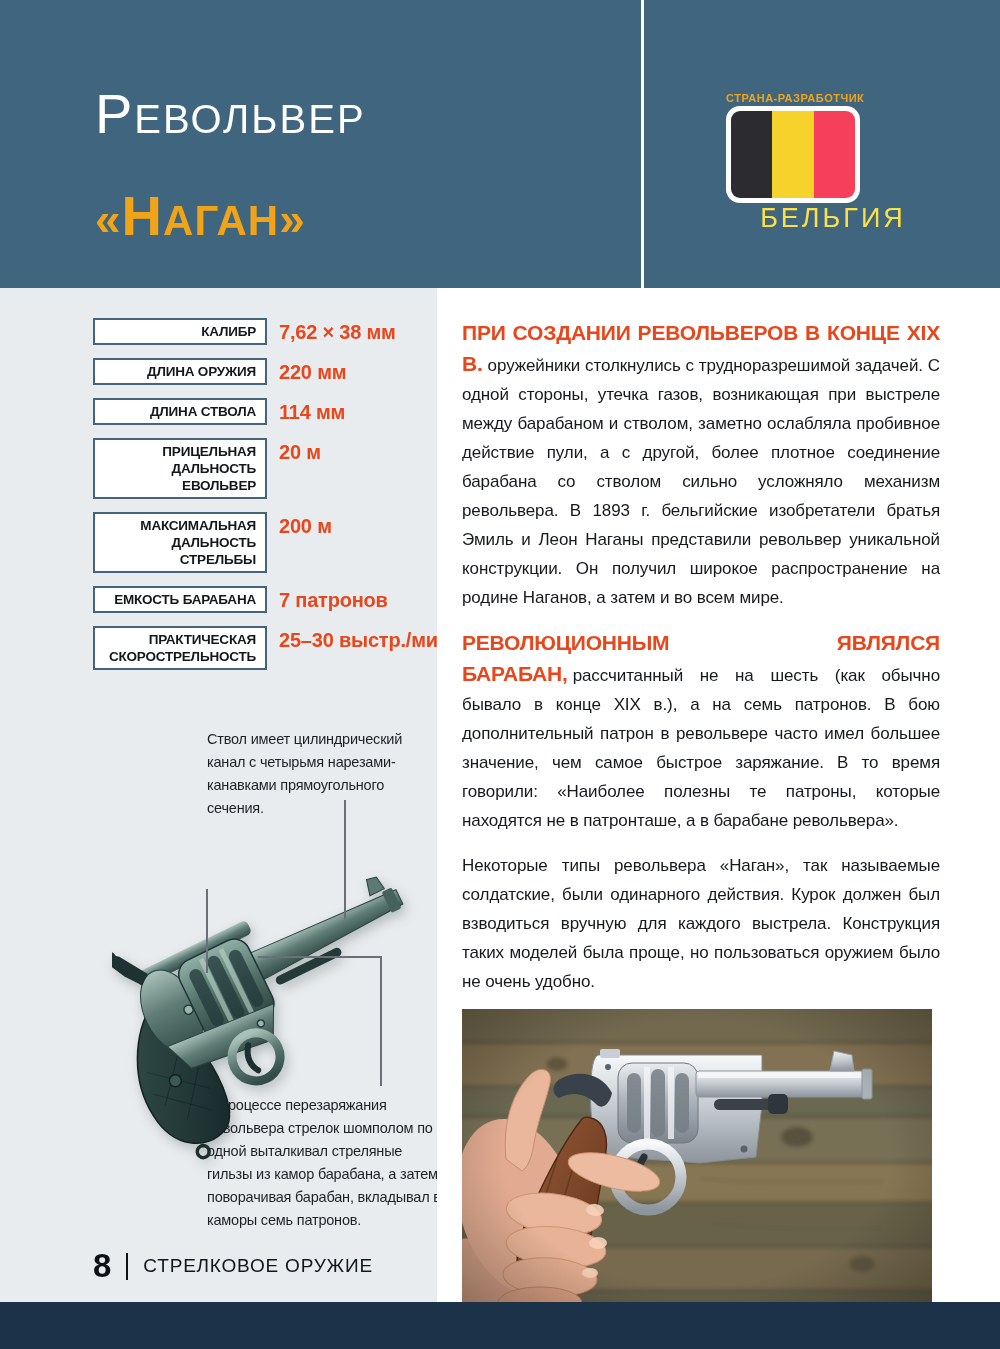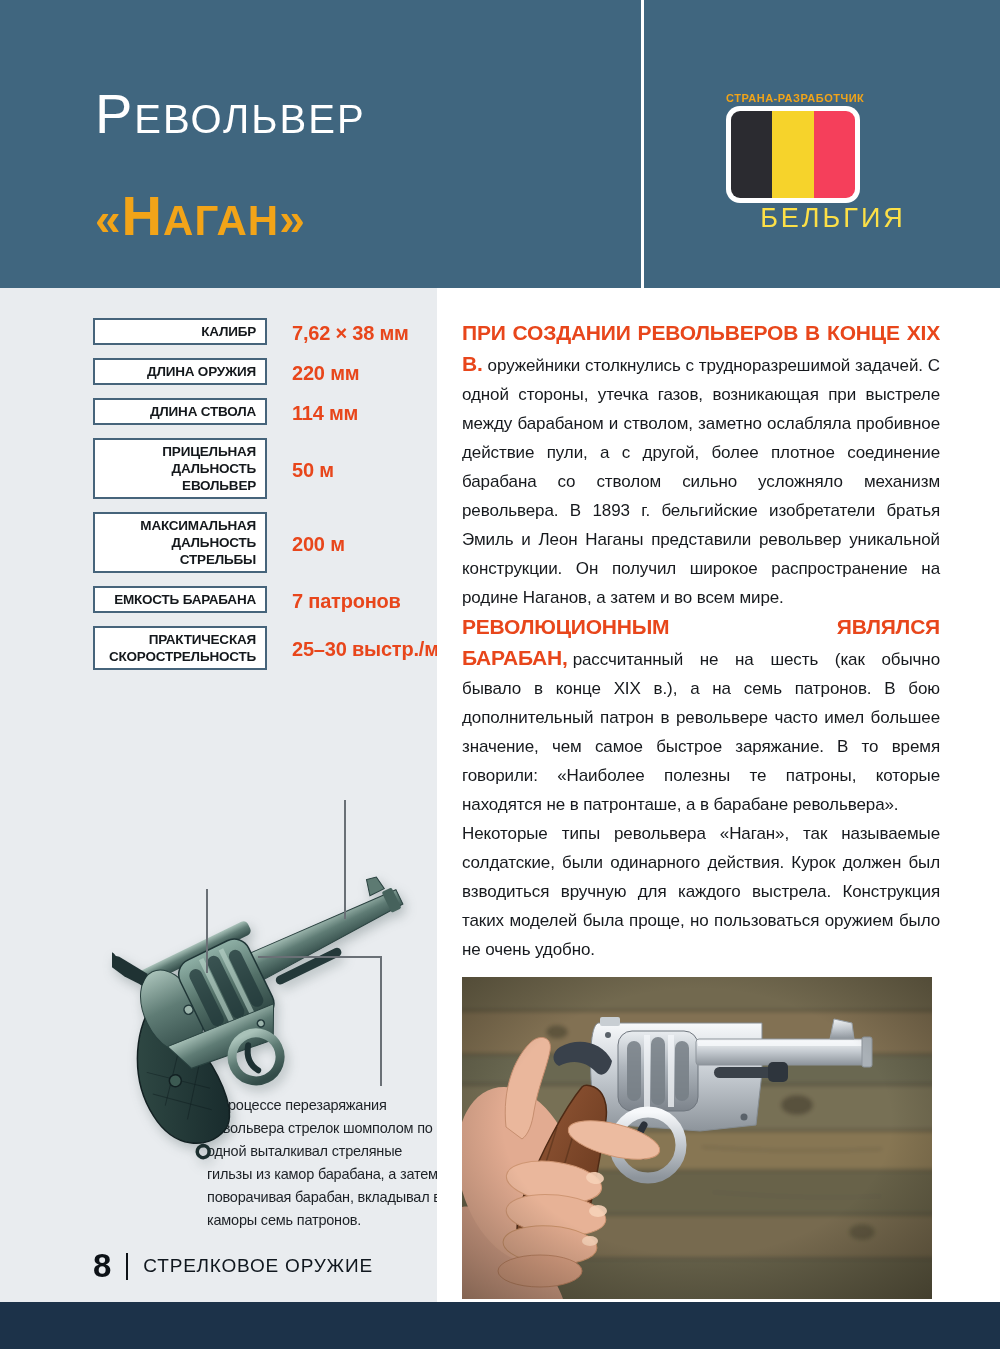--- a/index.html
+++ b/index.html
@@ -25,21 +25,21 @@
   .flag .stripe:last-child  { border-radius:0 9px 9px 0; }
   .country-name { position:absolute; left:716px; top:203px; width:154px; text-align:center; font-size:27px; letter-spacing:3px; color:#fde047; font-weight:400;margin-left:40px; }
 
   
   .left-col  { position:absolute; left:0; top:288px; width:437px; height:1014px; background:var(--page-gray); }
   .right-col { position:absolute; left:437px; top:288px; width:563px; height:1310px; background:#ffffff; padding:30px 60px 0 25px; overflow:hidden; }
   .bottom-bar { position:absolute; left:0; top:1302px; width:1000px; height:47px; background:var(--navy); }
 
   
   .spec-table { position:absolute; left:93px; top:30px; display:flex; flex-direction:column; gap:13px; }
-  .spec-row { display:flex; align-items:center; gap:25px; }
+  .spec-row { display:flex; align-items:flex-start; gap:12px; }
   .spec-box { width:174px; min-height:27px; border:2px solid var(--spec-border); background:#ffffff;
               display:flex; align-items:center; justify-content:flex-end; text-align:right;
               padding:3px 9px 3px 5px; font-size:13.5px; line-height:17px; font-weight:700;
               color:#14181c; white-space:pre-line; letter-spacing:-0.2px; }
   .spec-value { font-size:20px; font-weight:700; color:var(--accent-red); padding-top:3px; white-space:nowrap; letter-spacing:-0.2px; }
 
   
   .ann { position:absolute; font-size:14.5px; line-height:23px; color:#1d2126; letter-spacing:-0.2px; }
   .ann-barrel { left:207px; top:440px; width:215px; }
   .ann-gate   { left:93px;  top:524px; width:180px; }
@@ -47,21 +47,21 @@
   .leader { position:absolute; background:#6a7076; z-index:5; }
   .lineA  { left:344px; top:512px; width:2px; height:119px; }
   .lineB  { left:206px; top:601px; width:2px; height:84px; }
   .lineCh { left:258px; top:668px; width:123px; height:2px; }
   .lineCv { left:380px; top:668px; width:2px;  height:130px; }
 
   .gun-old { position:absolute; left:112px; top:545px; width:330px; height:330px; filter:drop-shadow(3px 5px 6px rgba(40,60,60,.28)); }
 
   
   .para { font-size:17px; line-height:29px; text-align:justify; color:#16191d; letter-spacing:-0.1px; }
-  .para + .para { margin-top:0; }
+  .para + .para { margin-top:16px; }
   .gap-top { margin-top:17px; }
   .inline-heading { font-size:21px; font-weight:700; color:var(--accent-red); letter-spacing:-0.2px; padding-right:5px; }
   .photo { display:block; margin-top:13px; width:470px; height:322px; }
 
   
   .footer { position:absolute; left:93px; top:1246px; height:40px; display:flex; align-items:center; gap:15px; }
   .pagenum { font-size:33px; font-weight:800; color:#0d1217; }
   .fdiv { display:inline-block; width:2px; height:27px; background:#0d1217; }
   .fsection { font-size:19px; letter-spacing:0.8px; color:#10171e; font-weight:500; }
 </style>
@@ -109,41 +109,42 @@
         </div>
 
         <div class="spec-row">
           <div class="spec-box">ДЛИНА СТВОЛА</div>
           <div class="spec-value">114 мм</div>
         </div>
 
         <div class="spec-row">
           <div class="spec-box">ПРИЦЕЛЬНАЯ
 ДАЛЬНОСТЬ ЕВОЛЬВЕР</div>
-          <div class="spec-value">50 м</div>
+          <div class="spec-value">20 м</div>
         </div>
 
         <div class="spec-row">
           <div class="spec-box">МАКСИМАЛЬНАЯ
 ДАЛЬНОСТЬ СТРЕЛЬБЫ</div>
           <div class="spec-value">200 м</div>
         </div>
 
         <div class="spec-row">
           <div class="spec-box">ЕМКОСТЬ БАРАБАНА</div>
           <div class="spec-value">7 патронов</div>
         </div>
 
         <div class="spec-row">
           <div class="spec-box">ПРАКТИЧЕСКАЯ
 СКОРОСТРЕЛЬНОСТЬ</div>
           <div class="spec-value">25–30 выстр./мин</div>
         </div>
       </div>
 
+    <p class="ann ann-barrel">Ствол имеет цилиндрический канал с четырьмя нарезами-канавками прямоугольного сечения.</p>
     <p class="ann ann-reload">В процессе перезаряжания револьвера стрелок шомполом по одной выталкивал стреляные гильзы из камор барабана, а затем, поворачивая барабан, вкладывал в каморы семь патронов.</p>
 
     <div class="leader lineA"></div>
     <div class="leader lineB"></div>
     <div class="leader lineCh"></div>
     <div class="leader lineCv"></div>
 
     <svg class="gun-old" viewBox="0 0 330 330" aria-hidden="true">
       <defs>
         <linearGradient id="tm" x1="0" y1="0" x2="0" y2="1">

